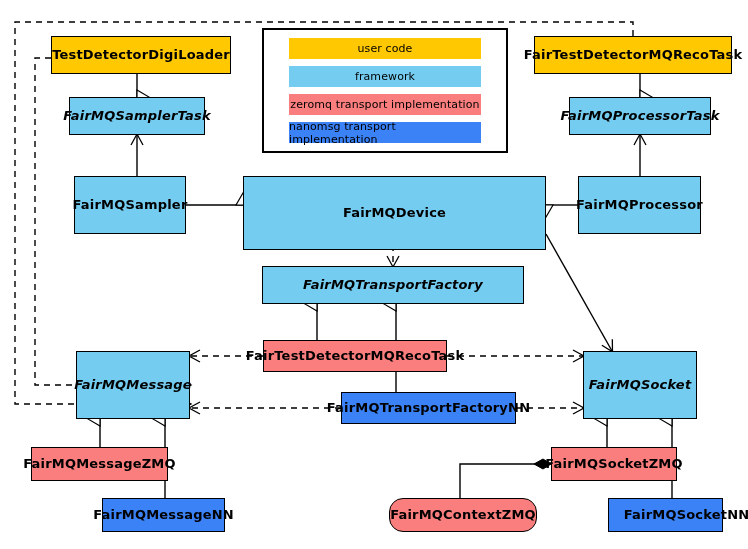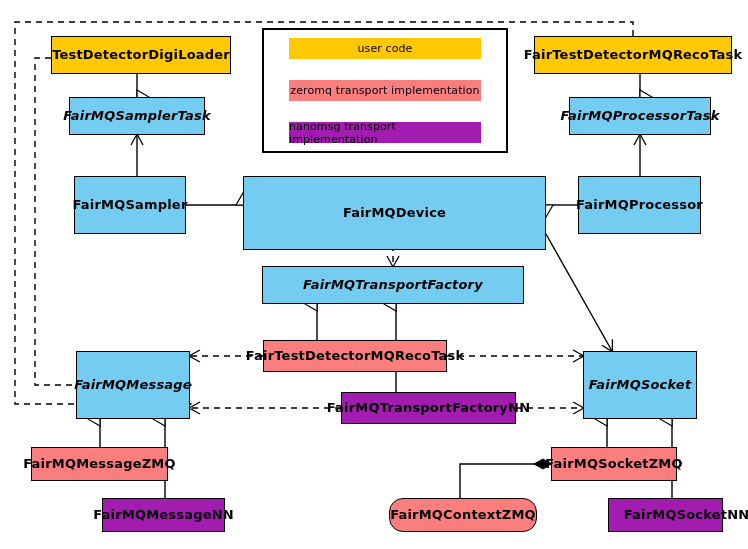--- a/index.html
+++ b/index.html
@@ -37,21 +37,21 @@
     color: #000000;
     line-height: 1.2;
     letter-spacing: 0.2px;
   }
   .node.abstract {
     font-style: italic;
   }
   .fill-user     { background: #FFC800; }
   .fill-framework{ background: #74CDF0; }
   .fill-zmq      { background: #FA7E7E; text-align: right; }
-  .fill-nn       { background: #a21caf; }
+  .fill-nn       { background: #3b82f6; }
 
   #legend-box {
     position: absolute;
     left: 262px;
     top: 28px;
     width: 246px;
     height: 125px;
     box-sizing: border-box;
     border: 2px solid #000000;
     background: #ffffff;
@@ -133,20 +133,21 @@
 
       <path d="M 672 498 L 672 419" marker-end="url(#m-hollow-tri-up)"></path>
 
       <path d="M 551 464 L 460 464 L 460 498" marker-start="url(#m-filled-diamond)"></path>
 
     </g>
   </svg>
 
   <div id="legend-box">
     <div class="legend-row fill-user">user code</div>
+    <div class="legend-row fill-framework">framework</div>
     <div class="legend-row fill-zmq">zeromq transport implementation</div>
     <div class="legend-row fill-nn">nanomsg transport implementation</div>
   </div>
 
   <div class="node fill-user" style="left: 51px; top: 36px; width: 180px; height: 38px;">TestDetectorDigiLoader</div>
 
   <div class="node fill-user" style="left: 534px; top: 36px; width: 198px; height: 38px;">FairTestDetectorMQRecoTask</div>
 
   <div class="node fill-framework abstract" style="left: 69px; top: 97px; width: 136px; height: 38px;">FairMQSamplerTask</div>
 

